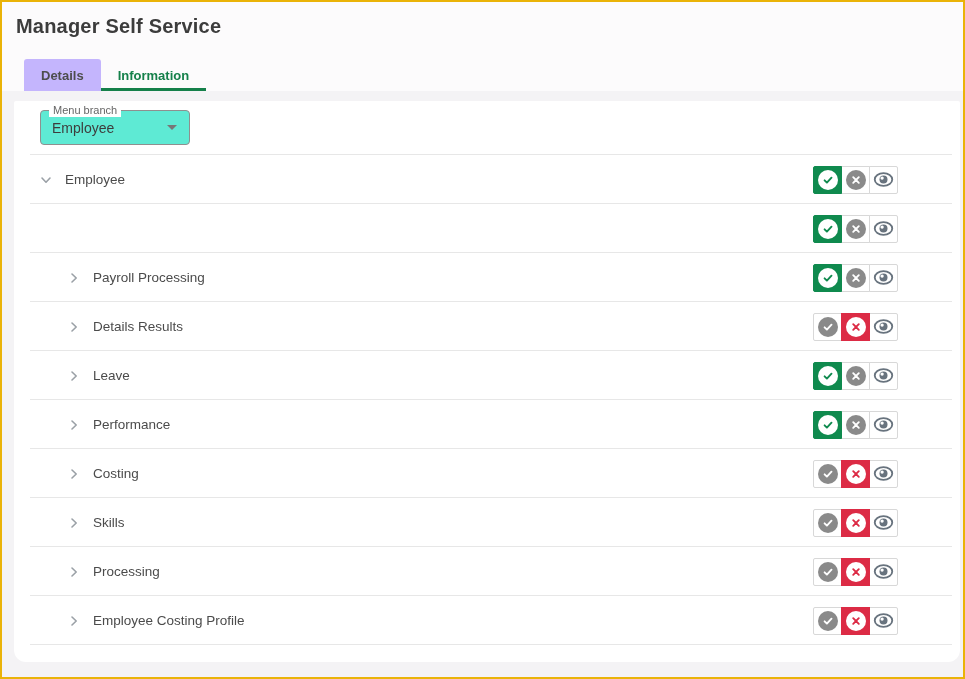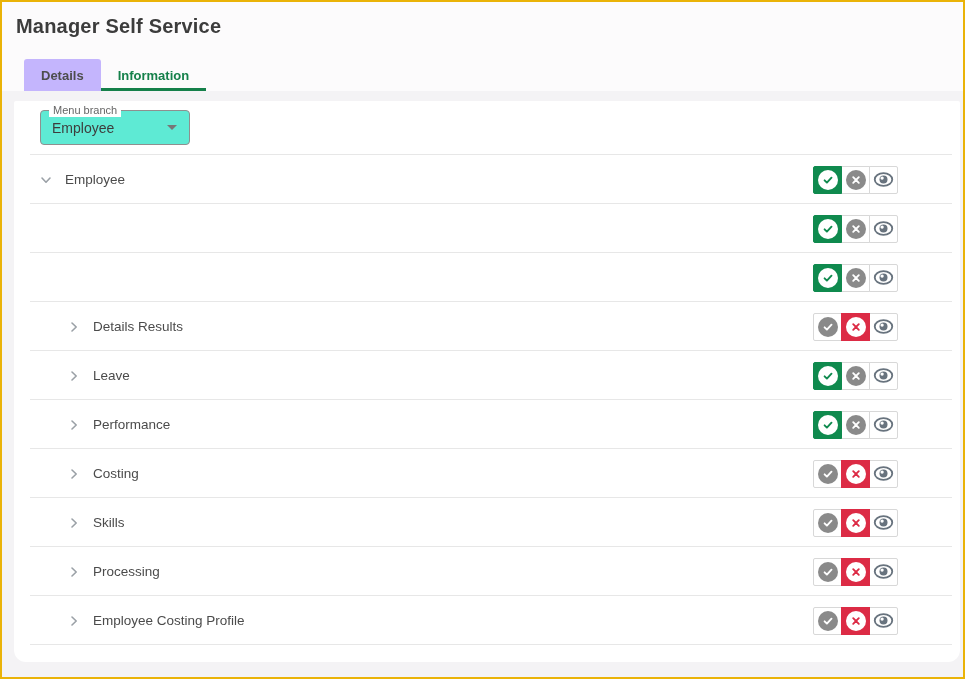--- a/index.html
+++ b/index.html
@@ -132,20 +132,28 @@
             <ellipse cx="12" cy="12" rx="10" ry="7.3" fill="none" stroke="currentColor" stroke-width="2.1"></ellipse>
             <circle cx="12" cy="12" r="4.6" fill="currentColor"></circle>
             <circle cx="10.4" cy="10.4" r="1.9" fill="#ffffff"></circle>
           </svg>
         </span>
       </button>
     </div>
   </div>
 
   <div class="row">
+    <div class="tree" style="padding-left: 52px;">
+      <span class="chevron">
+        <svg width="16" height="16" viewBox="0 0 16 16">
+          <path d="M6 4l4.2 4L6 12" fill="none" stroke="#9aa0a6" stroke-width="1.6" stroke-linecap="round" stroke-linejoin="round"></path>
+        </svg>
+      </span>
+      <span class="row-label">Payroll Processing</span>
+    </div>
     <div class="btn-group">
       <button class="pbtn allow active">
         <span class="circle">
           <svg width="12" height="12" viewBox="0 0 12 12">
             <path d="M2.6 6.3l2.3 2.3 4.6-4.9" fill="none" stroke="currentColor" stroke-width="1.9" stroke-linecap="round" stroke-linejoin="round"></path>
           </svg>
         </span>
       </button>
       <button class="pbtn deny">
         <span class="circle">

